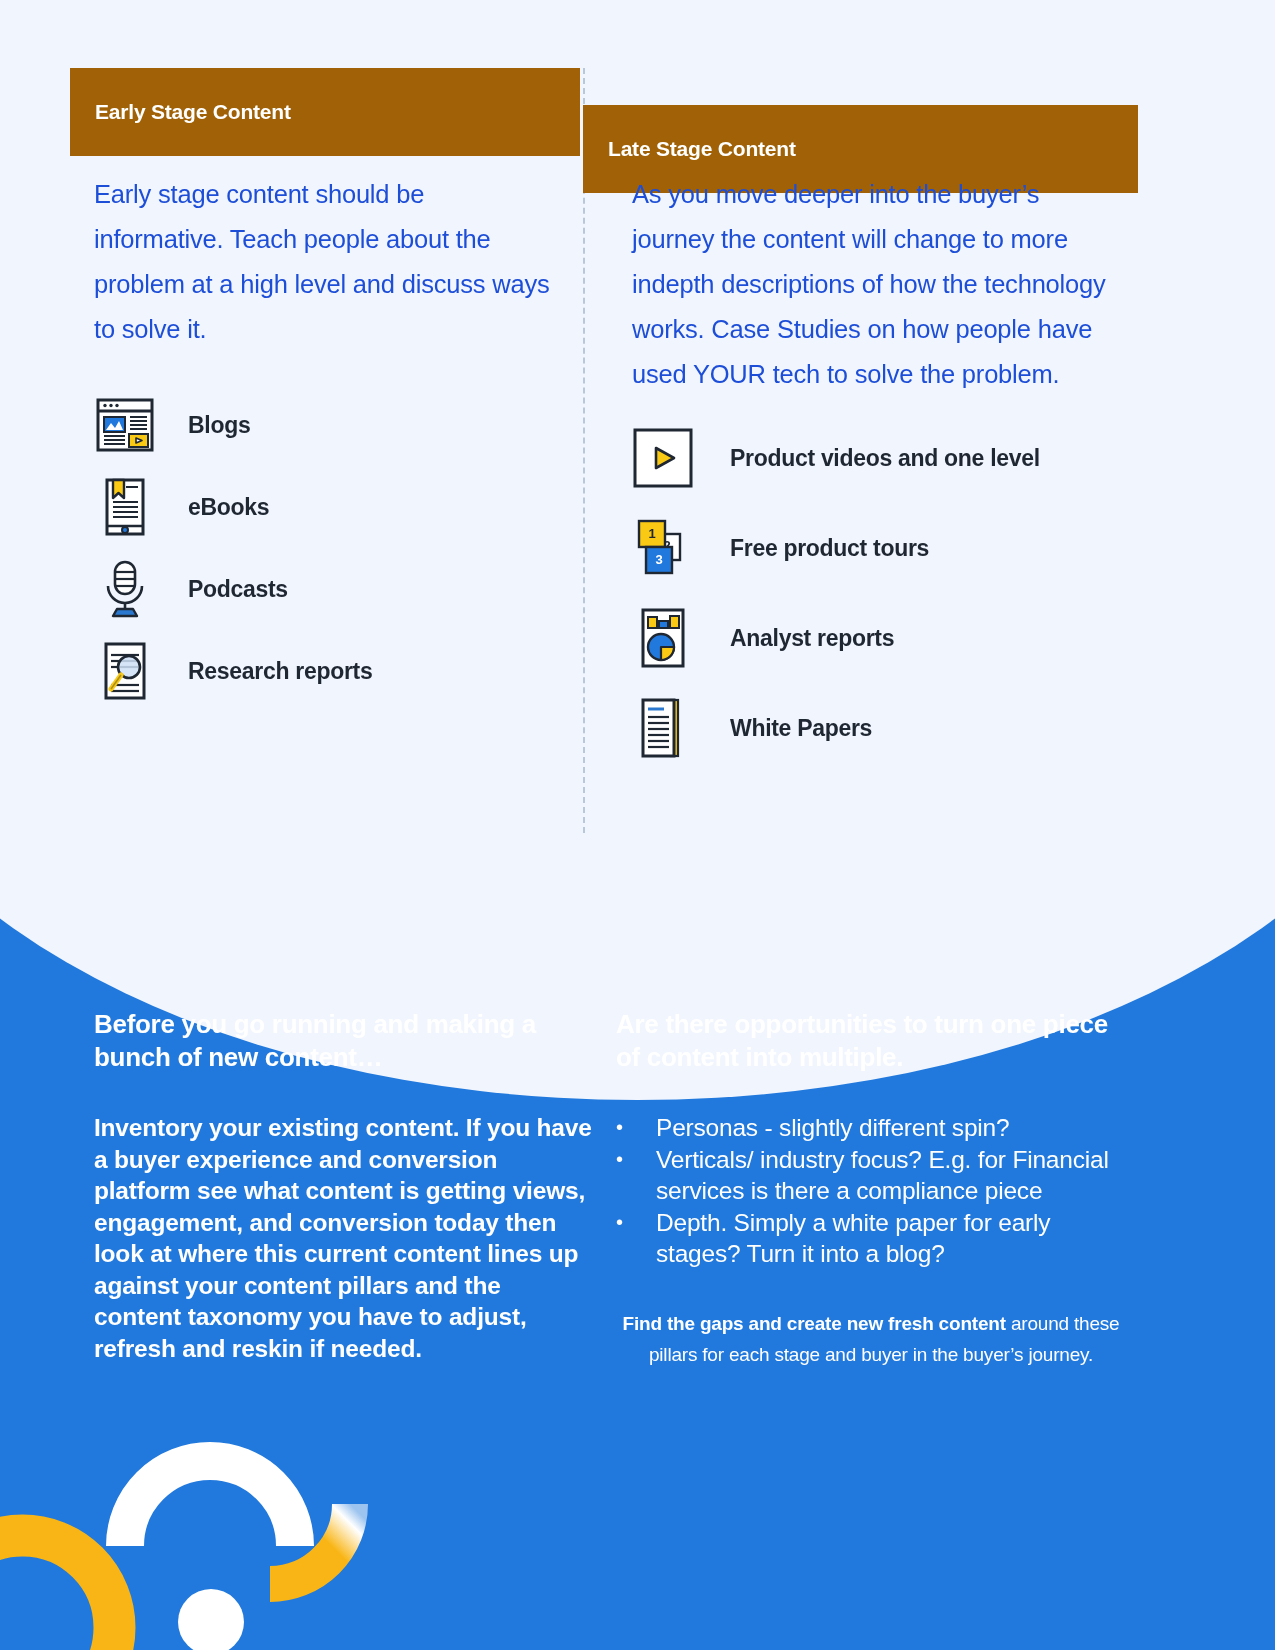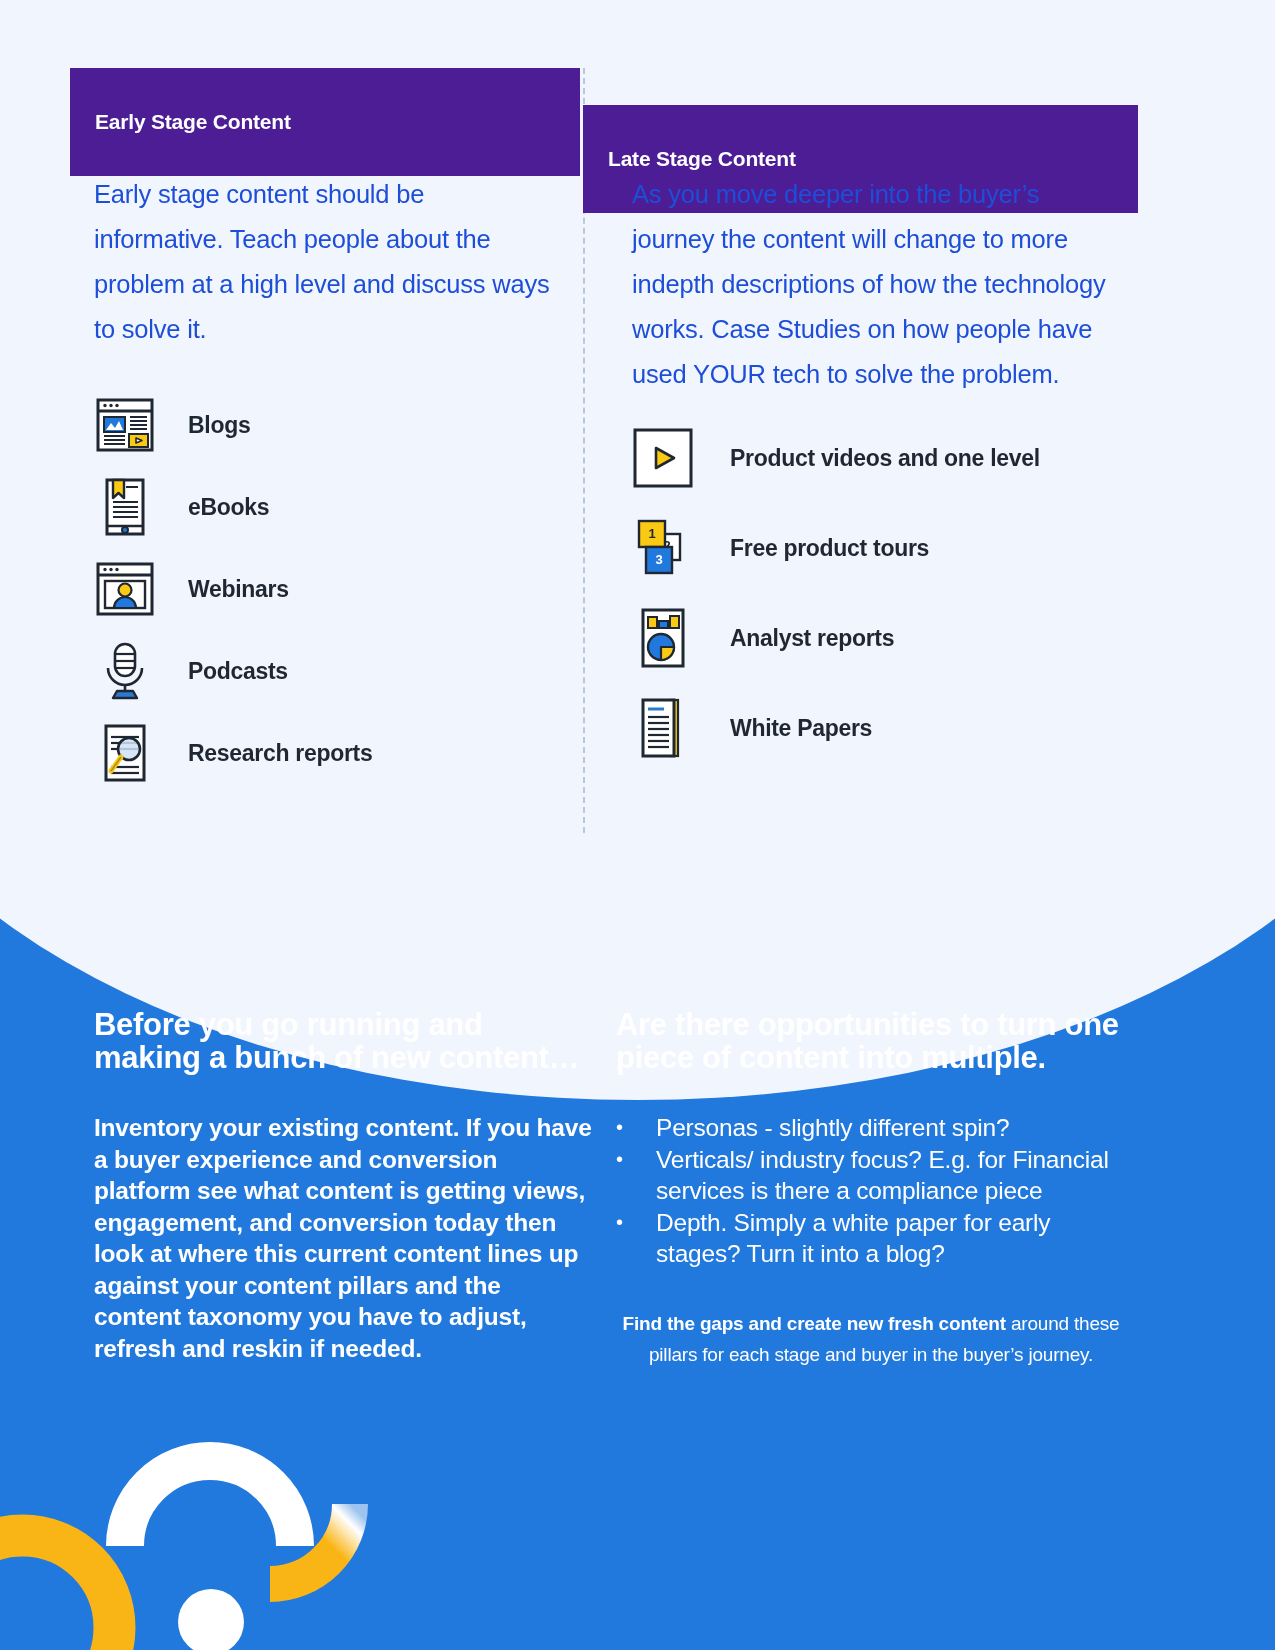--- a/index.html
+++ b/index.html
@@ -39,22 +39,22 @@
   #deco-white-dot{
     left:178px; bottom:-5px; width:66px; height:66px;
     background:#ffffff; border-radius:50%;
   }
 
   
   #card{
     position:absolute; left:0; top:0; width:1275px; height:860px;
   }
   .col-header{
-    position:absolute; top:68px; height:108px;
-    background:#4c1d95;
+    position:absolute; top:68px; height:88px;
+    background:#a16207;
     display:flex; align-items:center;text-align:right;
   }
   #header-left{ left:70px; width:510px; }
   #header-right{ left:583px; width:555px;margin-top:37px; }
   .col-header h2{
     margin:0; padding-left:25px;
     color:#ffffff; font-size:21px; font-weight:bold;
     letter-spacing:-0.2px;
   }
 
@@ -99,21 +99,21 @@
   #list-right .lbl{ margin-left:36px; }
 
   
   .bcol{ position:absolute; }
   #bcol-left{ left:94px; top:1008px; width:500px; }
   #bcol-right{ left:616px; top:1008px; width:510px; }
 
   .b-head{
     margin:0 0 38px 0;
     color:#ffffff;
-    font-size:31px;
+    font-size:26px;
     font-weight:bold;
     line-height:33px;
     letter-spacing:-0.3px;
   }
   .b-para{
     margin:0;
     color:#ffffff;
     font-size:24.5px;
     line-height:31.5px;
     letter-spacing:-0.2px;
@@ -221,35 +221,20 @@
               <line x1="13" y1="24" x2="38" y2="24"></line>
               <line x1="13" y1="29" x2="38" y2="29"></line>
               <line x1="13" y1="34" x2="38" y2="34"></line>
               <line x1="13" y1="39" x2="38" y2="39"></line>
             </g>
           </svg>
         </span>
         <span class="lbl">eBooks</span>
       </li>
 
-      <li class="item">
-        <span class="ico">
-          <svg width="58" height="54" viewBox="0 0 58 54">
-            <rect x="2" y="2" width="54" height="50" fill="#fff" stroke="#1f2733" stroke-width="3"></rect>
-            <line x1="2" y1="13" x2="56" y2="13" stroke="#1f2733" stroke-width="3"></line>
-            <circle cx="9" cy="7.5" r="1.7" fill="#1f2733"></circle>
-            <circle cx="15" cy="7.5" r="1.7" fill="#1f2733"></circle>
-            <circle cx="21" cy="7.5" r="1.7" fill="#1f2733"></circle>
-            <rect x="9" y="19" width="40" height="27" fill="#fff" stroke="#1f2733" stroke-width="2.4"></rect>
-            <circle cx="29" cy="28" r="6.5" fill="#f9c913" stroke="#1f2733" stroke-width="2.2"></circle>
-            <path d="M18 46 a11 11 0 0 1 22 0 Z" fill="#2179dd" stroke="#1f2733" stroke-width="2.2"></path>
-          </svg>
-        </span>
-        <span class="lbl">Webinars</span>
-      </li>
 
       <li class="item">
         <span class="ico">
           <svg width="52" height="60" viewBox="0 0 52 60">
             <rect x="16" y="3" width="20" height="32" rx="10" fill="#fff" stroke="#1f2733" stroke-width="2.6"></rect>
             <g stroke="#1f2733" stroke-width="2.2">
               <line x1="16" y1="13" x2="36" y2="13"></line>
               <line x1="16" y1="20" x2="36" y2="20"></line>
               <line x1="16" y1="27" x2="36" y2="27"></line>
             </g>

